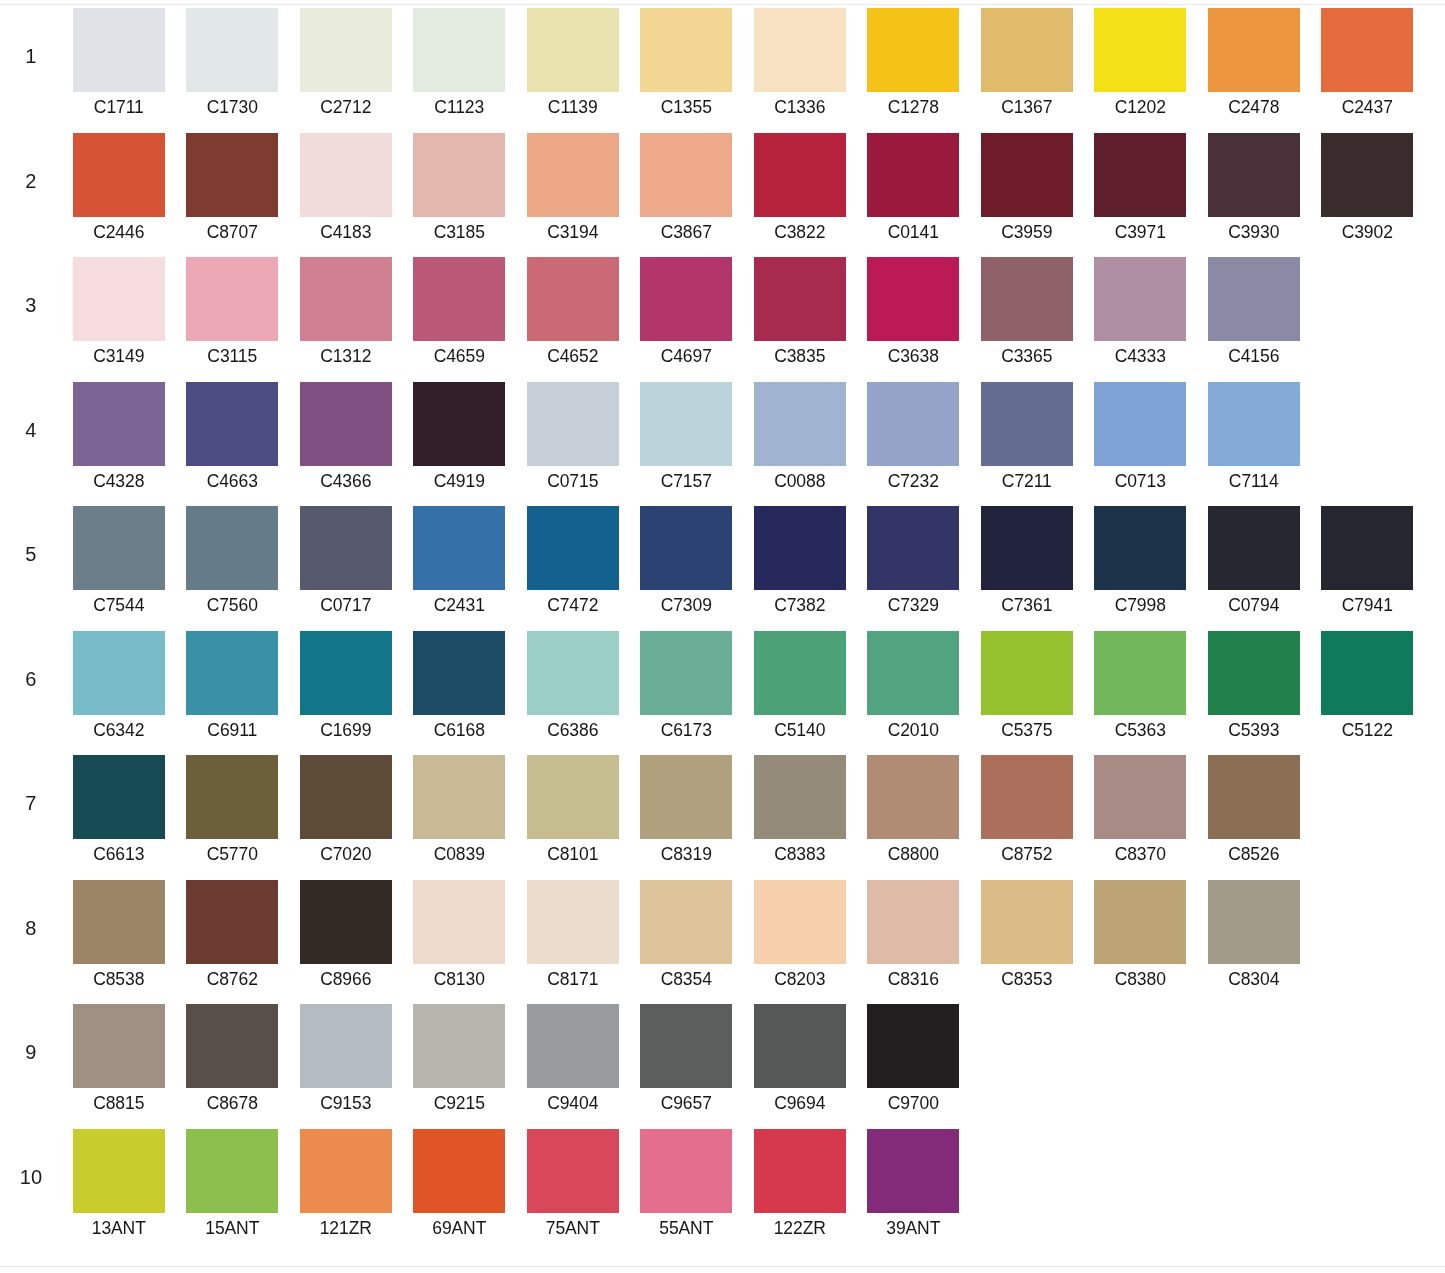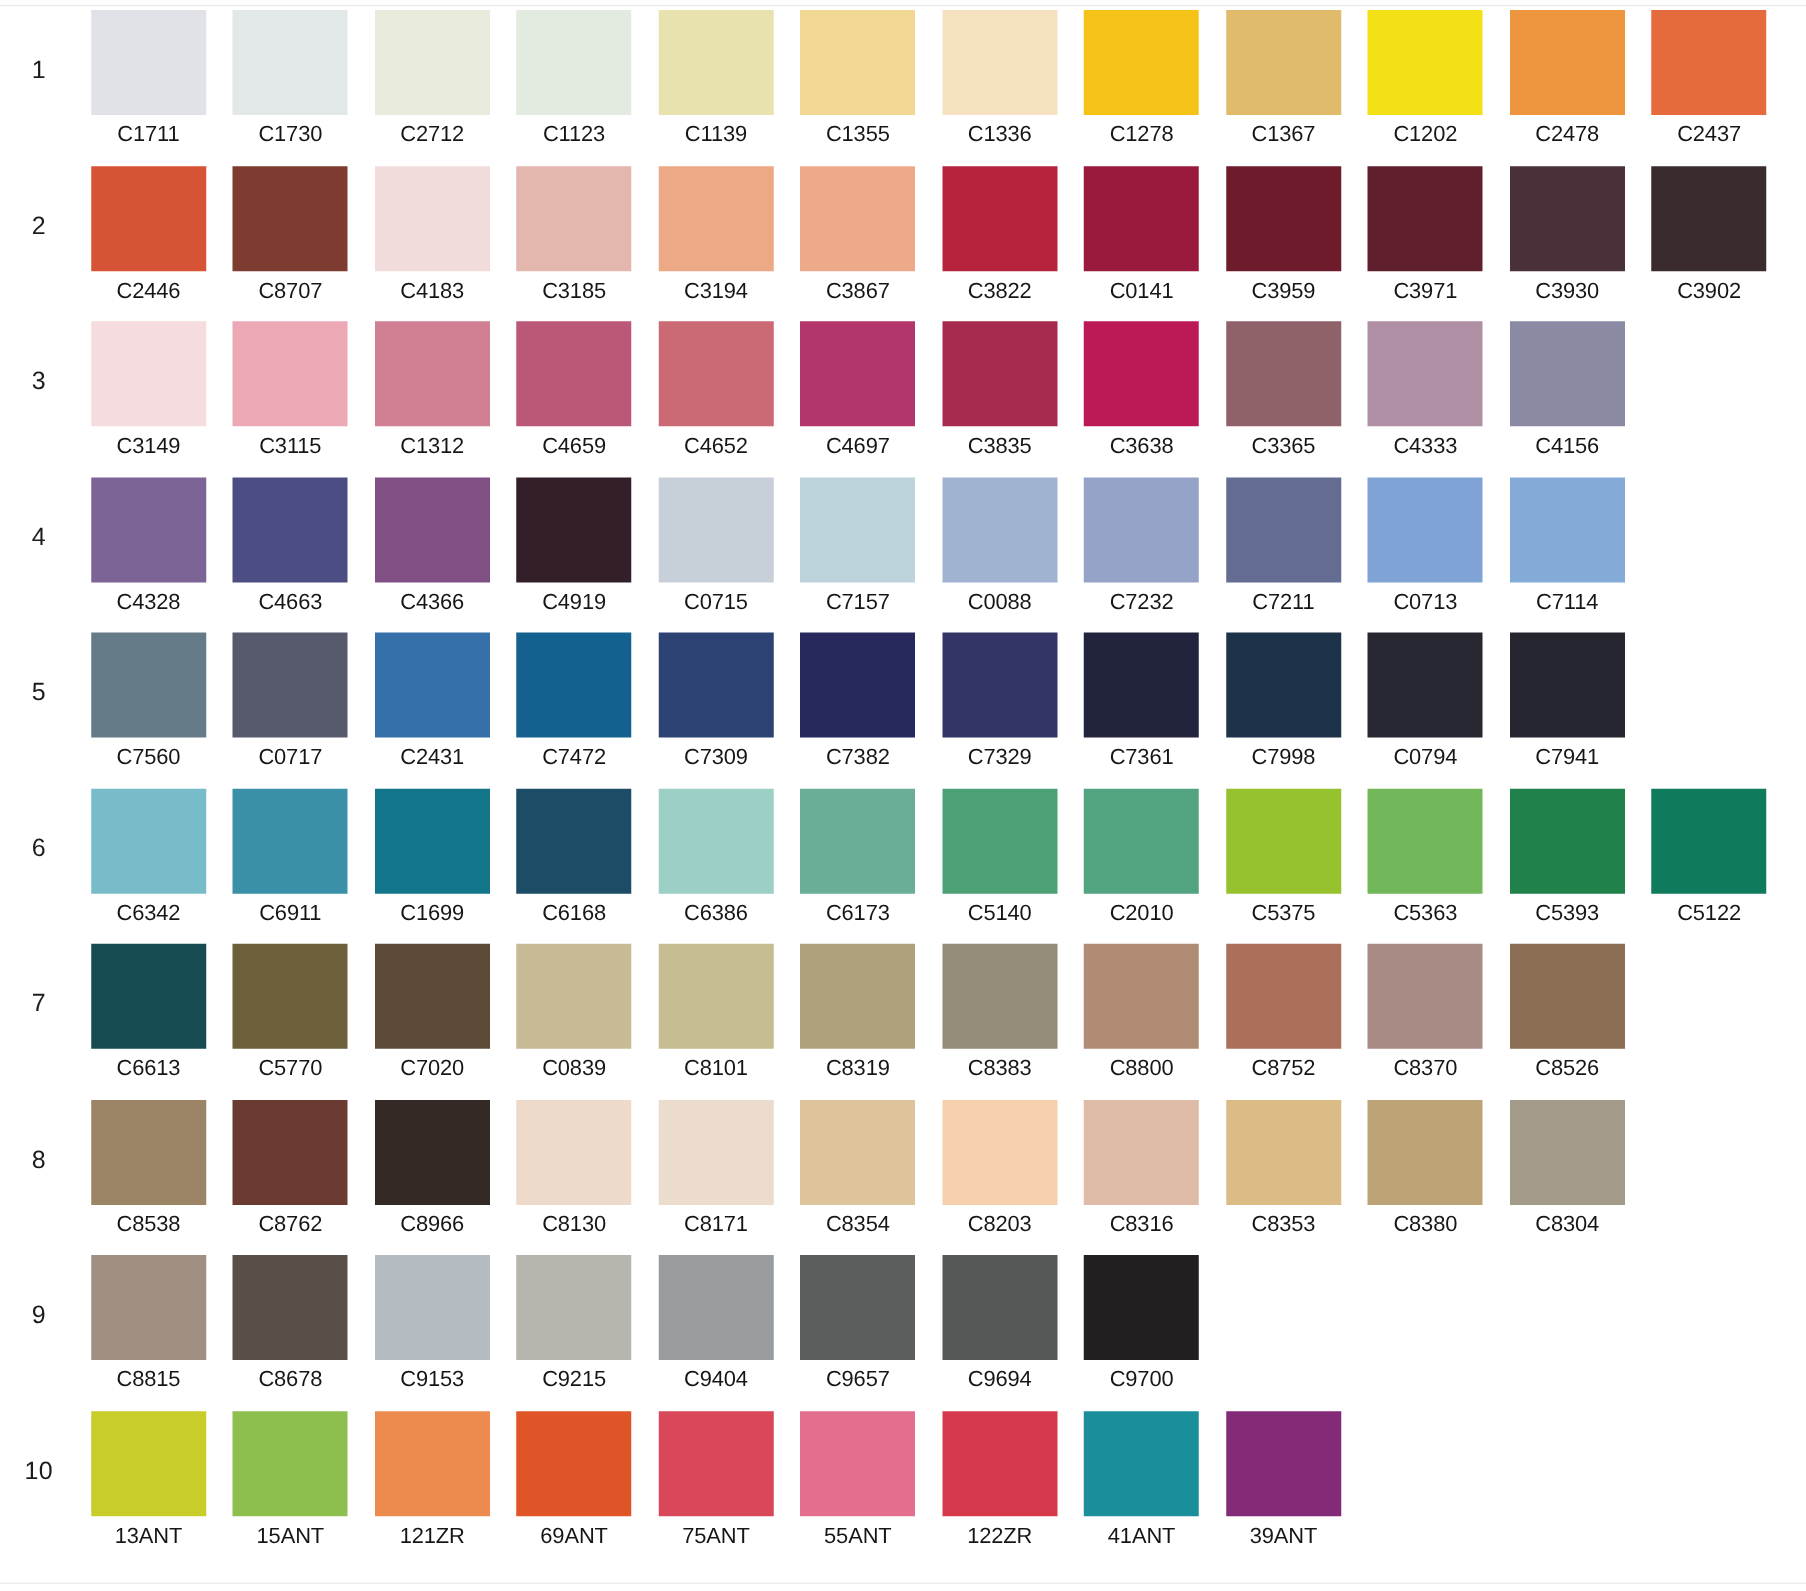--- a/index.html
+++ b/index.html
@@ -291,20 +291,24 @@
           <div class="swatch-cell">
             <div class="swatch-chip" style="background-color: rgb(132, 171, 216);"></div>
             <div class="swatch-label">C7114</div>
           </div>
         </div>
       </div>
       <div class="palette-row">
         <div class="row-number">5</div>
         <div class="swatch-track">
           <div class="swatch-cell">
+            <div class="swatch-chip" style="background-color: rgb(109, 126, 139);"></div>
+            <div class="swatch-label">C7544</div>
+          </div>
+          <div class="swatch-cell">
             <div class="swatch-chip" style="background-color: rgb(101, 123, 136);"></div>
             <div class="swatch-label">C7560</div>
           </div>
           <div class="swatch-cell">
             <div class="swatch-chip" style="background-color: rgb(86, 90, 108);"></div>
             <div class="swatch-label">C0717</div>
           </div>
           <div class="swatch-cell">
             <div class="swatch-chip" style="background-color: rgb(53, 112, 168);"></div>
             <div class="swatch-label">C2431</div>
@@ -554,24 +558,20 @@
             <div class="swatch-chip" style="background-color: rgb(217, 71, 90);"></div>
             <div class="swatch-label">75ANT</div>
           </div>
           <div class="swatch-cell">
             <div class="swatch-chip" style="background-color: rgb(227, 110, 141);"></div>
             <div class="swatch-label">55ANT</div>
           </div>
           <div class="swatch-cell">
             <div class="swatch-chip" style="background-color: rgb(215, 57, 76);"></div>
             <div class="swatch-label">122ZR</div>
-          </div>
-          <div class="swatch-cell">
-            <div class="swatch-chip" style="background-color: rgb(26, 142, 155);"></div>
-            <div class="swatch-label">41ANT</div>
           </div>
           <div class="swatch-cell">
             <div class="swatch-chip" style="background-color: rgb(131, 42, 120);"></div>
             <div class="swatch-label">39ANT</div>
           </div>
         </div>
       </div>
     </div>
   <div class="bottom-rule"></div>
 </div>

